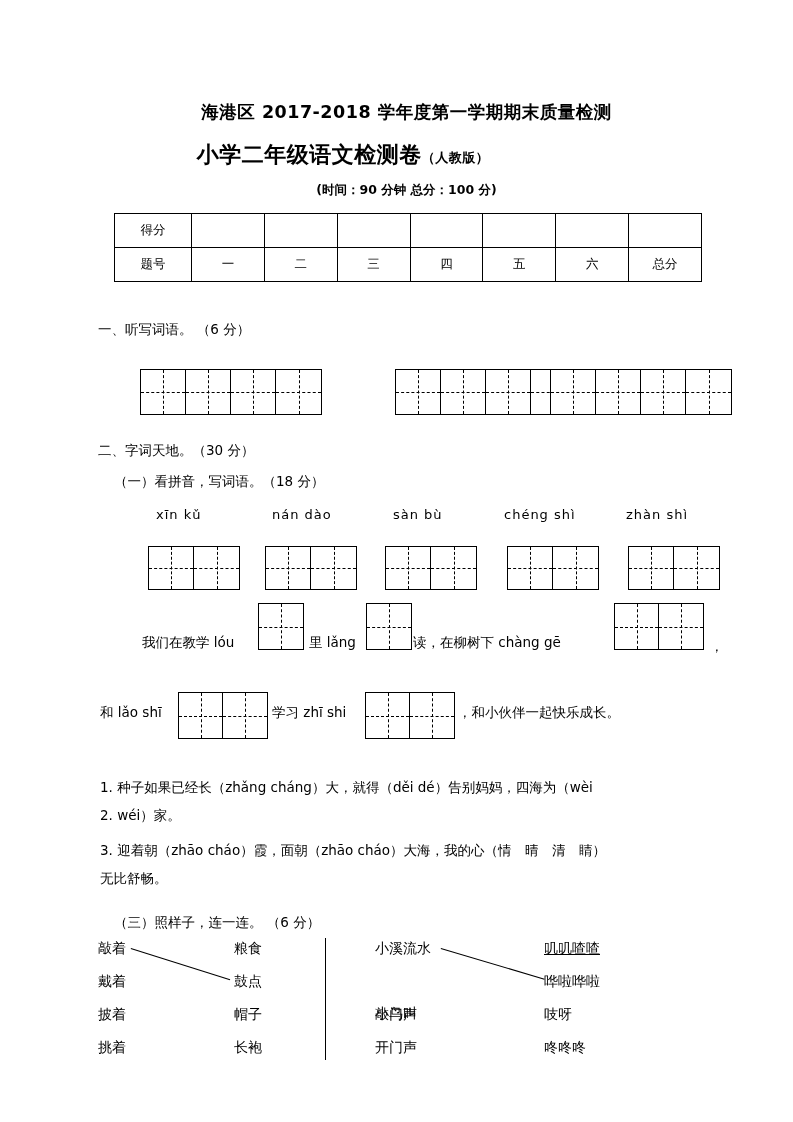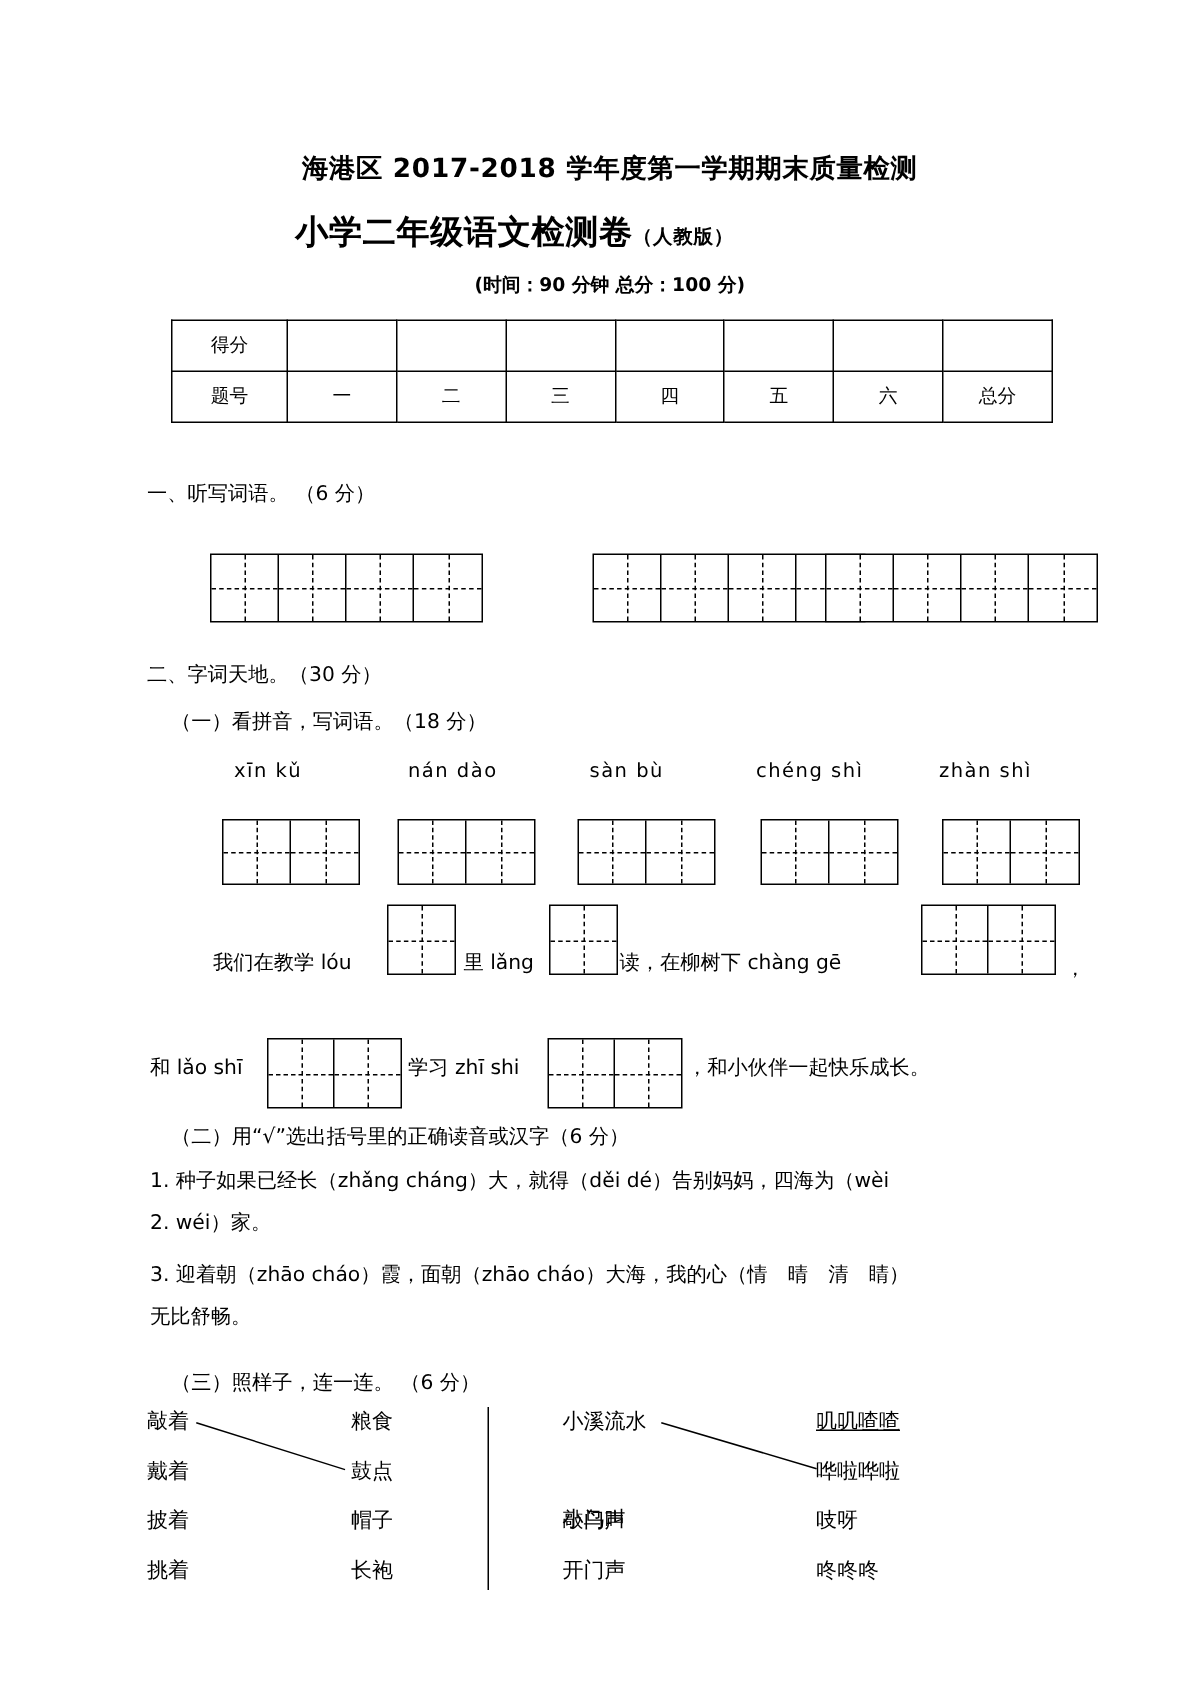--- a/index.html
+++ b/index.html
@@ -243,21 +243,20 @@
     <div class="cell" style="width:44px;height:45px;"></div>
     <div class="cell" style="width:44px;height:45px;"></div>
   </div>
   <div class="txt" style="left:262px; top:706px; font-size:13.5px;">学习 zhī shi</div>
   <div class="grid grid-inline" style="left:355px; top:692px;">
     <div class="cell" style="width:44px;height:45px;"></div>
     <div class="cell" style="width:44px;height:45px;"></div>
   </div>
   <div class="txt" style="left:448px; top:706px; font-size:13.5px;">，和小伙伴一起快乐成长。</div>
 
-  <div class="txt" style="left:104px; top:752px; font-size:13.5px;">（二）用“√”选出括号里的正确读音或汉字（6 分）</div>
 
   <div class="txt" style="left:90px; top:781px; font-size:13.5px;">1. 种子如果已经长（zhǎng cháng）大，就得（děi dé）告别妈妈，四海为（wèi</div>
   <div class="txt" style="left:90px; top:809px; font-size:13.5px;">2. wéi）家。</div>
   <div class="txt" style="left:90px; top:844px; font-size:13.5px;">3. 迎着朝（zhāo cháo）霞，面朝（zhāo cháo）大海，我的心（情　晴　清　睛）</div>
   <div class="txt" style="left:90px; top:872px; font-size:13.5px;">无比舒畅。</div>
 
   <div class="txt" style="left:104px; top:916px; font-size:13.5px;">（三）照样子，连一连。 （6 分）</div>
 
   <div class="match-divider" style="left:315px; top:938px; height:122px;"></div>
 

